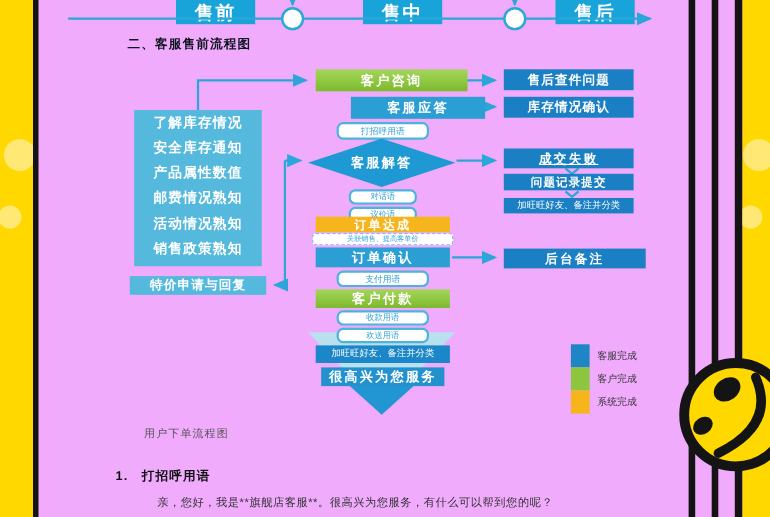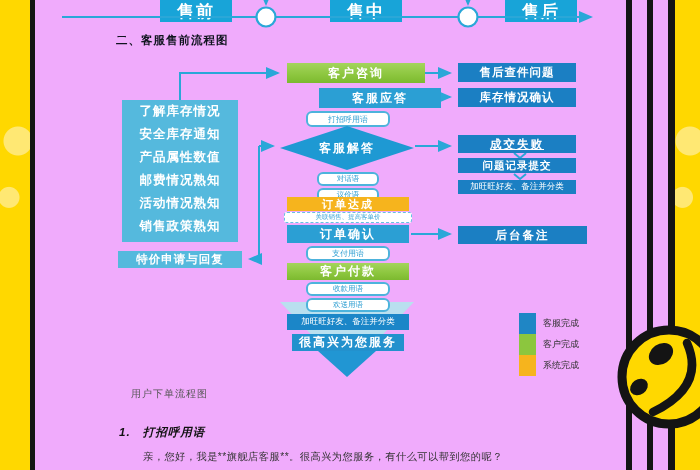--- a/index.html
+++ b/index.html
@@ -148,19 +148,19 @@
   <div class="abs legend-row" style="left:519px;top:334px;">
     <div class="legend-swatch" style="background: rgb(140, 198, 62);"></div>
     <div class="legend-label">客户完成</div>
   </div>
   <div class="abs legend-row" style="left:519px;top:355px;">
     <div class="legend-swatch" style="background: rgb(246, 180, 29);"></div>
     <div class="legend-label">系统完成</div>
   </div>
 
   <div class="abs caption" style="left:131px;top:387px;">用户下单流程图</div>
-  <div class="abs item-head" style="left:119px;top:425px;font-style:italic;">
+  <div class="abs item-head" style="left:105px;top:425px;">
     <span>1.</span>
     <span style="margin-left:8px;">打招呼用语</span>
   </div>
   <div class="abs item-body" style="left:143px;top:450px;">亲，您好，我是**旗舰店客服**。很高兴为您服务，有什么可以帮到您的呢？</div>
 
 </div>
 
 </body></html>

